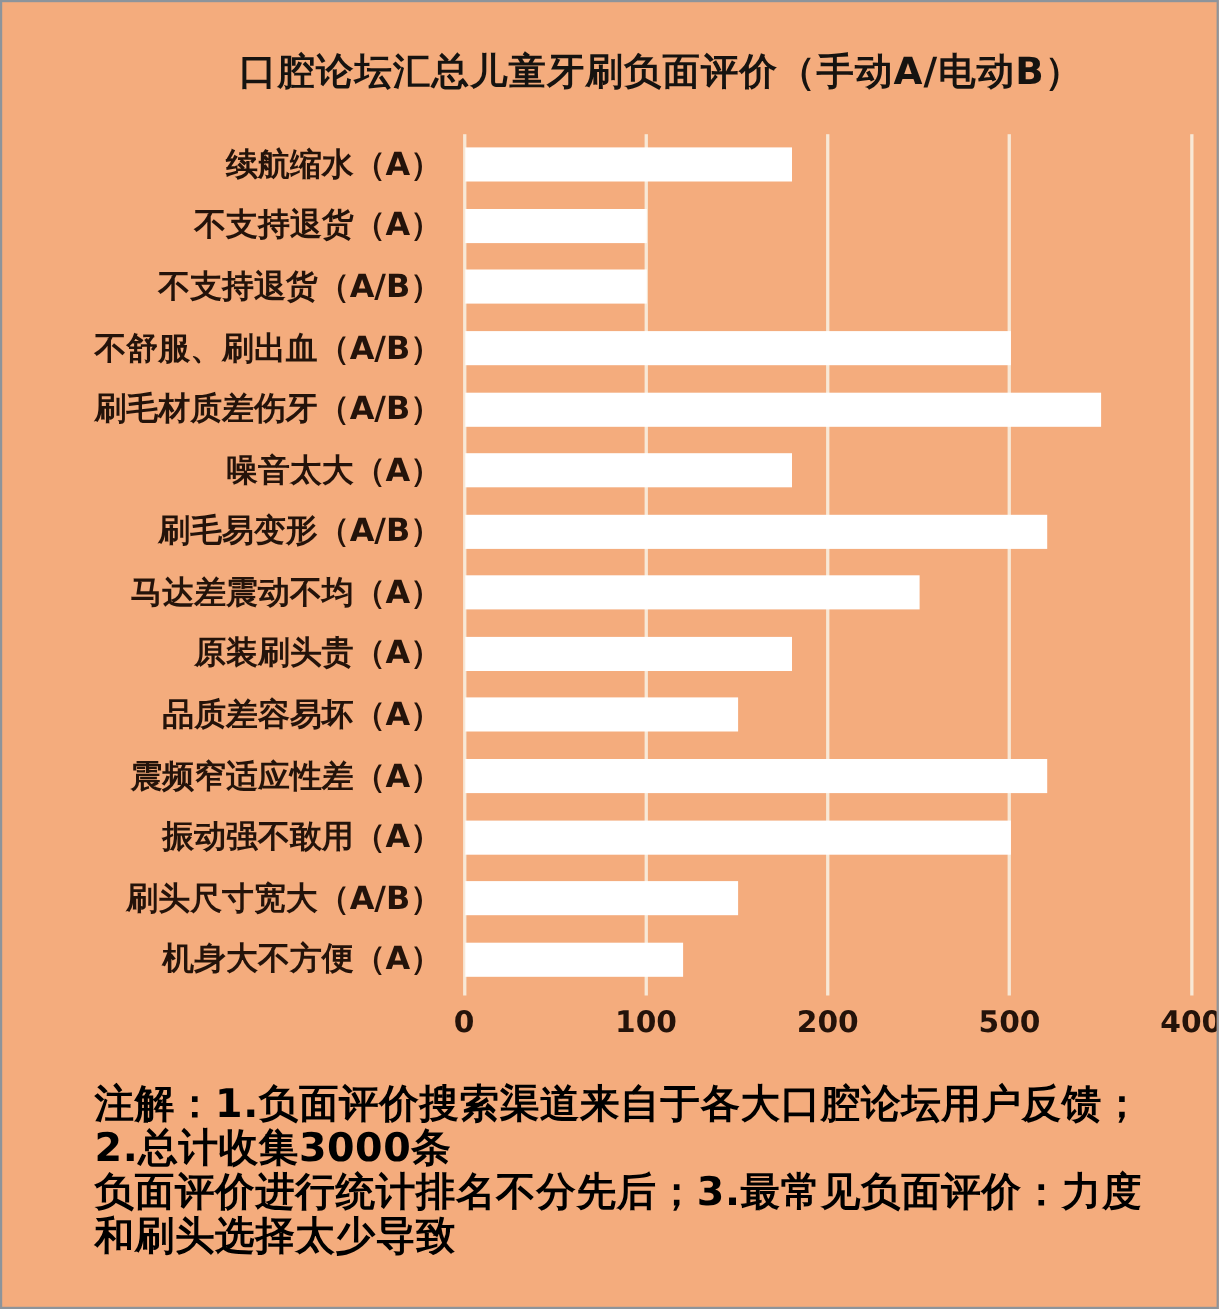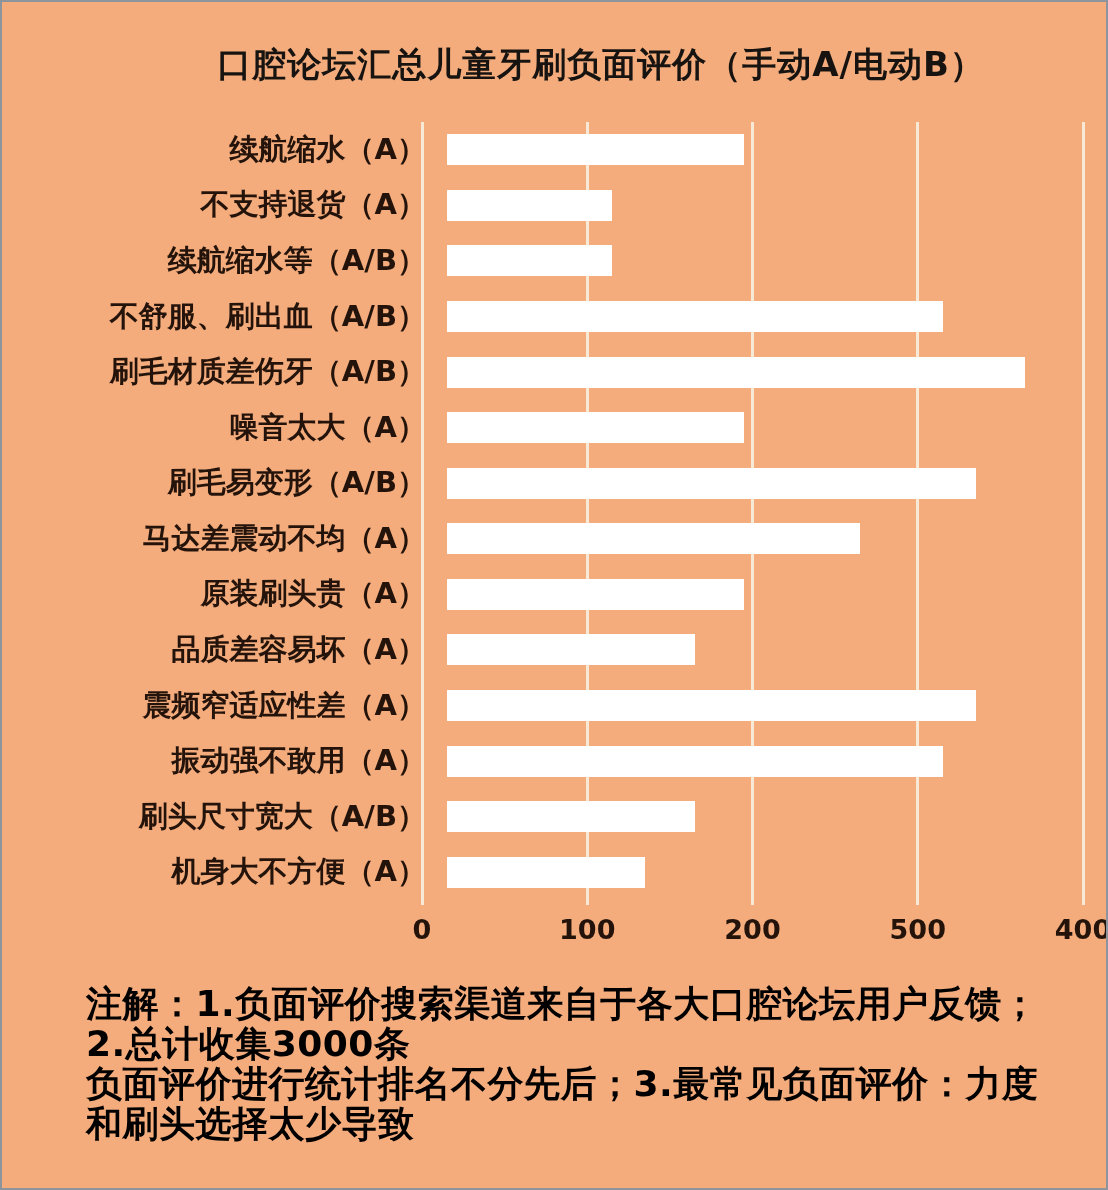--- a/index.html
+++ b/index.html
@@ -59,21 +59,20 @@
     align-items: center;
   }
   .cat-label {
     width: 400px;
     box-sizing: border-box;
     text-align: right;
     font-size: 29px;
     font-weight: bold;
     color: #24130A;
     white-space: nowrap;
-    margin-left: 24px;
   }
   .track {
     position: relative;
     flex: 1;
     margin-left: 21px;
     height: 31px;
   }
   .bar {
     height: 31px;
     background: #FFFFFF;
@@ -127,21 +126,21 @@
           <div class="bar" style="width: 297.45px; background: rgb(255, 255, 255);"></div>
         </div>
       </div>
       <div class="row">
         <div class="cat-label">不支持退货（A）</div>
         <div class="track">
           <div class="bar" style="width: 165.25px; background: rgb(255, 255, 255);"></div>
         </div>
       </div>
       <div class="row">
-        <div class="cat-label">续航缩水等（A/B）</div>
+        <div class="cat-label">不支持退货（A/B）</div>
         <div class="track">
           <div class="bar" style="width: 165.25px; background: rgb(255, 255, 255);"></div>
         </div>
       </div>
       <div class="row">
         <div class="cat-label">不舒服、刷出血（A/B）</div>
         <div class="track">
           <div class="bar" style="width: 495.75px; background: rgb(255, 255, 255);"></div>
         </div>
       </div>

